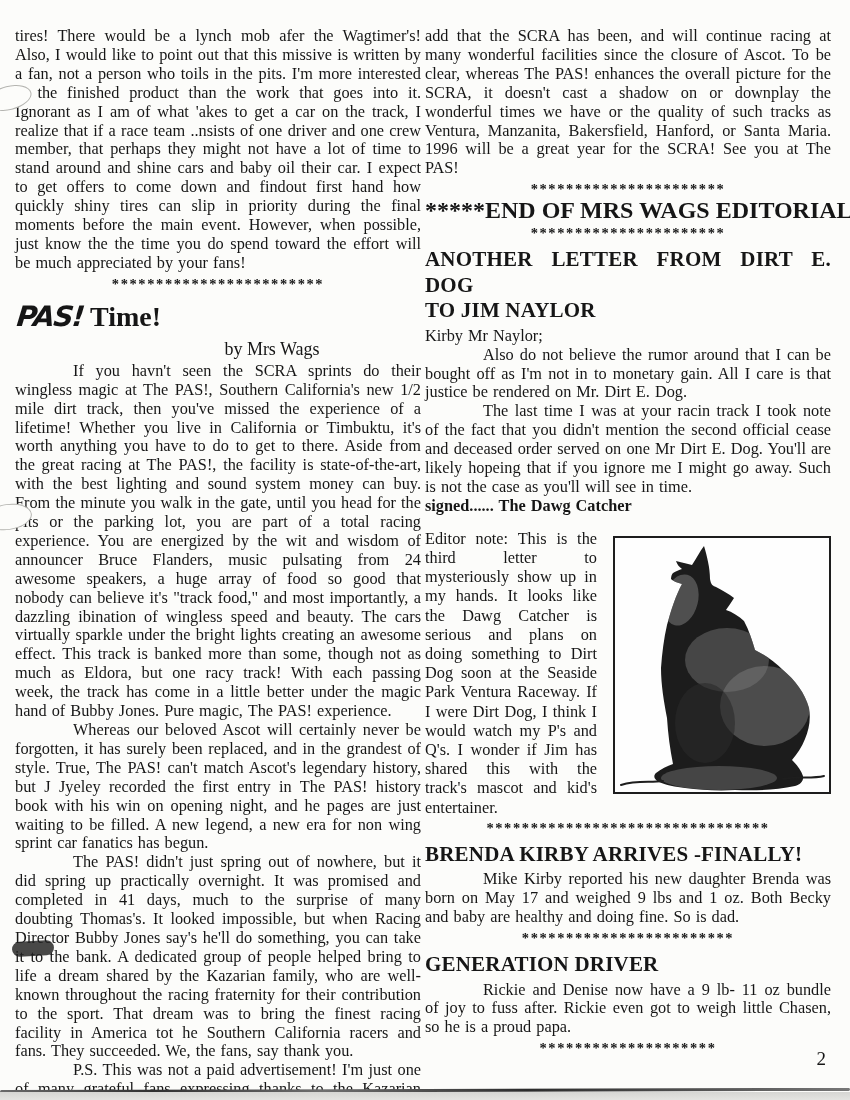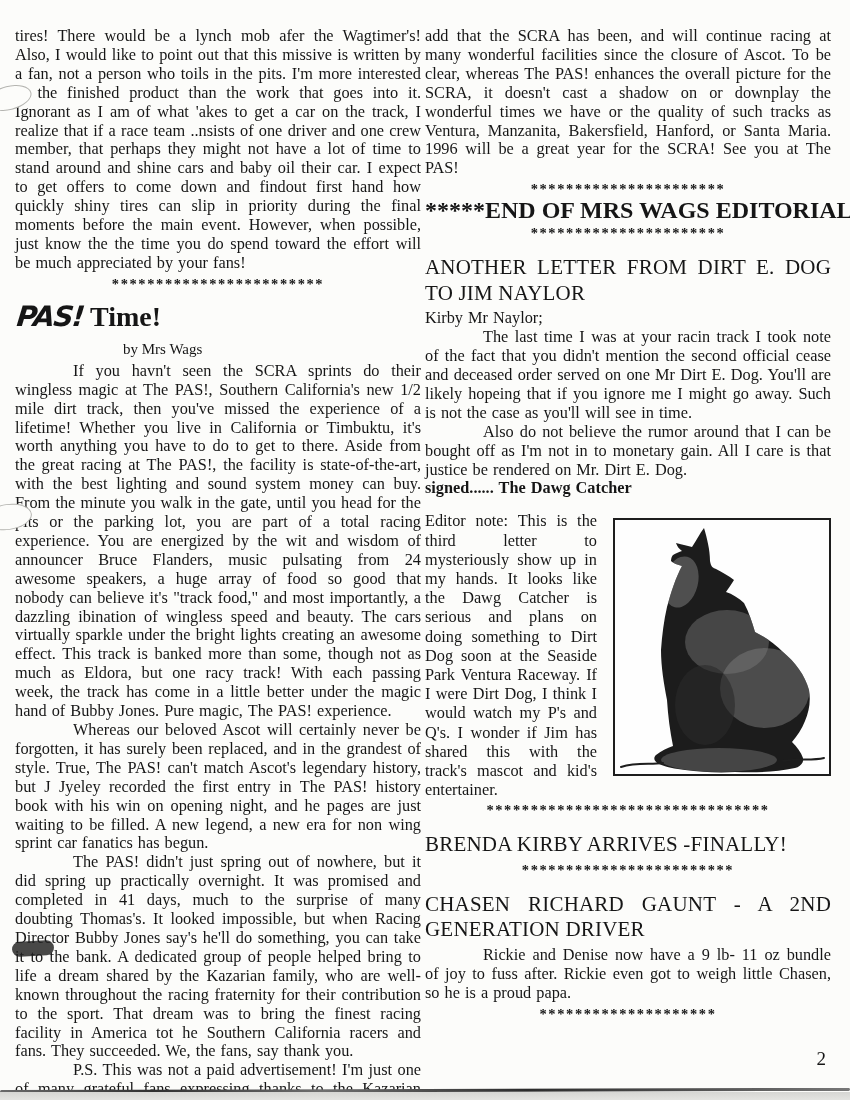--- a/index.html
+++ b/index.html
@@ -25,25 +25,25 @@
     white-space:nowrap; overflow:hidden;
   }
 
   .pas-title { margin:7px 0 0 2px; line-height:34px; }
   .pas-pas {
     font-family:"DejaVu Sans", sans-serif; font-style:italic; font-weight:bold;
     font-size:28px; letter-spacing:-1.5px; transform:skewX(-6deg);
     display:inline-block;
   }
   .pas-rest { font-size:28px; font-weight:bold; }
-  .byline { font-size:15px; line-height:22px; margin:0 0 2px 108px; }
+  .byline { font-size:18px; line-height:22px; margin:0 0 2px 108px;text-align:center; }
 
   .h2 {
-    font-size:21px; font-weight:normal; line-height:25.5px;
-    margin:13px 0 3px; letter-spacing:0.2px;
+    font-size:21px; font-weight:bold; line-height:25.5px;
+    margin:5px 0 3px; letter-spacing:0.2px;
   }
   .jline { display:block; text-align:justify; text-align-last:justify; }
 
   .end-editorials {
     text-align:left; font-weight:bold; font-size:24px;
     line-height:23px; margin:1px 0; white-space:nowrap;
   }
 
   .signature { margin-left:152px; text-align:left; }
 
@@ -107,22 +107,22 @@
     <div class="divider">**********************</div>
     <div class="end-editorials">*****END OF MRS WAGS EDITORIALS*****</div>
     <div class="divider">**********************</div>
 
     <div class="h2">
       <span class="jline">ANOTHER LETTER FROM DIRT E. DOG</span>
       <span>TO JIM NAYLOR</span>
     </div>
 
     <p class="body">Kirby Mr Naylor;</p>
+    <p class="body indent">Also do not believe the rumor around that I can be bought off as I'm not in to monetary gain. All I care is that justice be rendered on Mr. Dirt E. Dog.</p>
     <p class="body indent">The last time I was at your racin track I took note of the fact that you didn't mention the second official cease and deceased order served on one Mr Dirt E. Dog. You'll are likely hopeing that if you ignore me I might go away. Such is not the case as you'll will see in time.</p>
-    <p class="body indent">Also do not believe the rumor around that I can be bought off as I'm not in to monetary gain. All I care is that justice be rendered on Mr. Dirt E. Dog.</p>
     <p class="body signature sp-top">signed...... The Dawg Catcher</p>
 
     <div class="note-row">
       <p class="note-text">Editor note: This is the third letter to mysteriously show up in my hands. It looks like the Dawg Catcher is serious and plans on doing something to Dirt Dog soon at the Seaside Park Ventura Raceway. If I were Dirt Dog, I think I would watch my P's and Q's. I wonder if Jim has shared this with the track's mascot and kid's entertainer.</p>
       <div class="dog-box">
         
         <svg viewBox="0 0 214 254" width="214" height="254" aria-hidden="true">
           <defs>
             <clipPath id="coyclip">
               <path d="M61,23 C66,24 72,26 77,27 C81,21 85,13 89,8 C92,18 95,30 95,41 C96,47 98,48 101,49 C107,52 114,56 119,60 C116,65 113,69 111,72 C117,74 124,78 129,83 C134,92 137,102 140,112 C150,117 160,124 168,132 C180,142 190,155 194,170 C196,181 194,192 190,201 C187,209 182,216 177,222 C182,227 186,232 188,238 C189,243 185,247 180,248 C160,252 140,253 120,252 C103,253 86,252 70,250 C61,249 50,247 44,244 C39,241 38,238 41,235 C46,231 52,228 58,226 C55,211 53,196 52,180 C49,164 46,147 46,130 C47,115 49,100 52,87 C56,72 61,57 67,46 C63,45 58,43 56,41 C56,38 57,36 58,35 C61,33 64,32 67,31 C64,29 62,26 61,23 Z"></path>
@@ -137,24 +137,24 @@
             <ellipse cx="90" cy="185" rx="30" ry="40" fill="#2a2a2a" opacity="0.6"></ellipse>
           </g>
           <path d="M6,247 C22,242 36,245 48,243 M168,241 C184,238 197,241 209,238" stroke="#1e1e1e" stroke-width="2" fill="none" stroke-linecap="round"></path>
         </svg>
       </div>
     </div>
 
     <div class="divider sp-top">********************************</div>
 
     <div class="h2">BRENDA KIRBY ARRIVES -FINALLY!</div>
+    <p class="body indent">Mike Kirby reported his new daughter Brenda was born on May 17 and weighed 9 lbs and 1 oz. Both Becky and baby are healthy and doing fine. So is dad.</p>
     <div class="divider">************************</div>
 
     <div class="h2">
-      <span class="jline">CHASEN RICHARD GAUNT - A 2ND</span>
       <span>GENERATION DRIVER</span>
     </div>
     <p class="body indent">Rickie and Denise now have a 9 lb- 11 oz bundle of joy to fuss after. Rickie even got to weigh little Chasen, so he is a proud papa.</p>
     <div class="divider">********************</div>
   </div>
 
   <div class="page-number">2</div>
 
   <div class="blob-w blob1"></div>
   <div class="blob-w blob2"></div>

